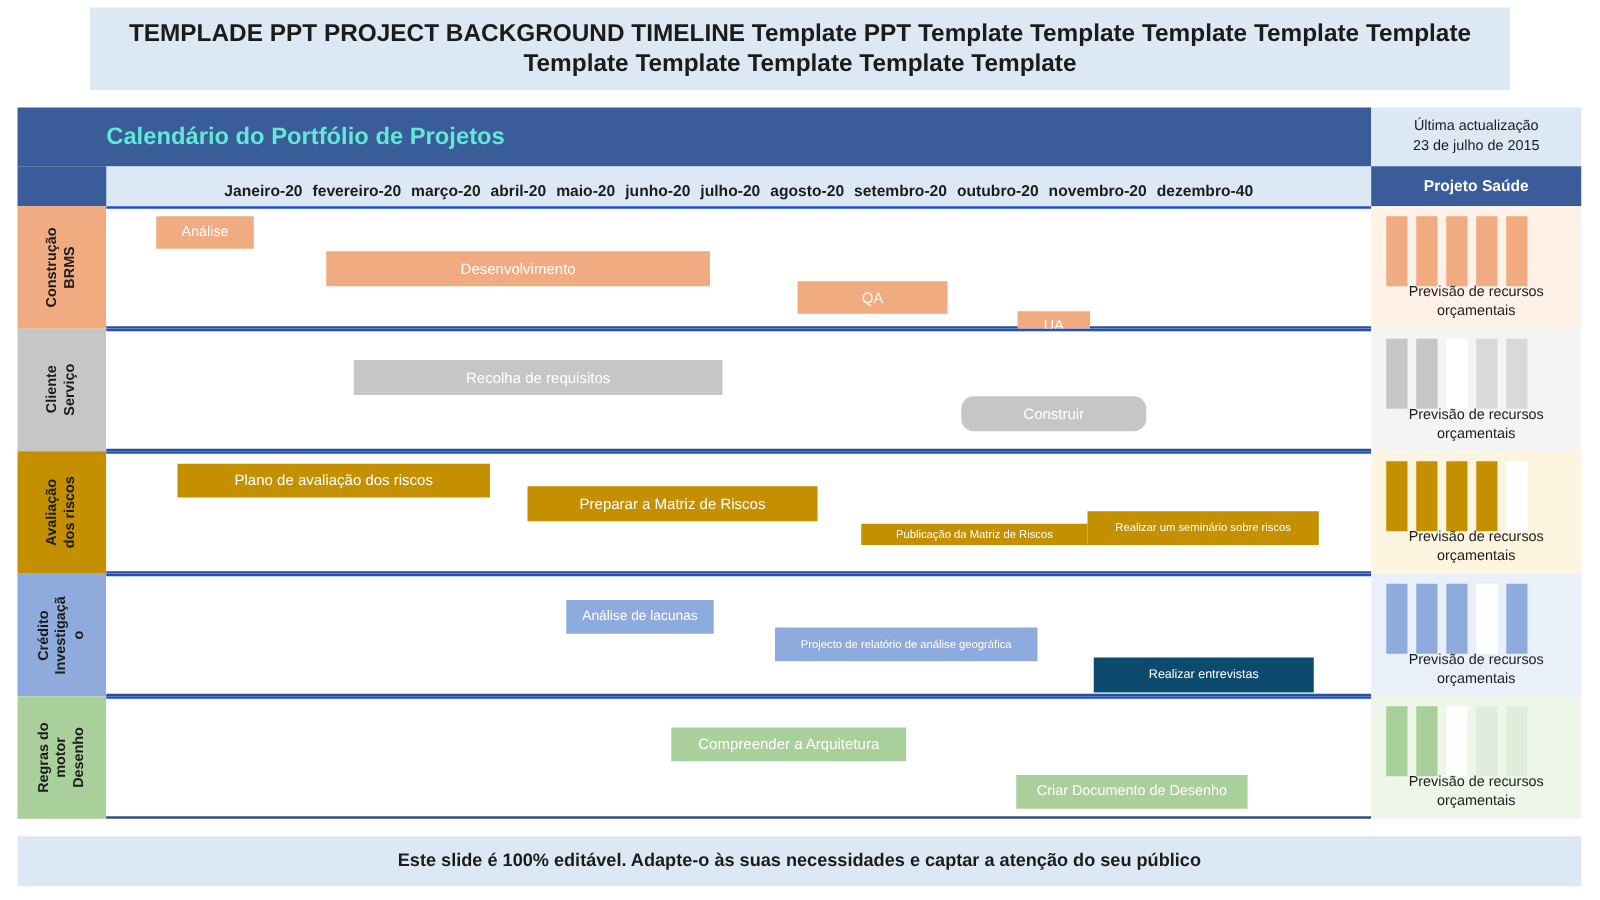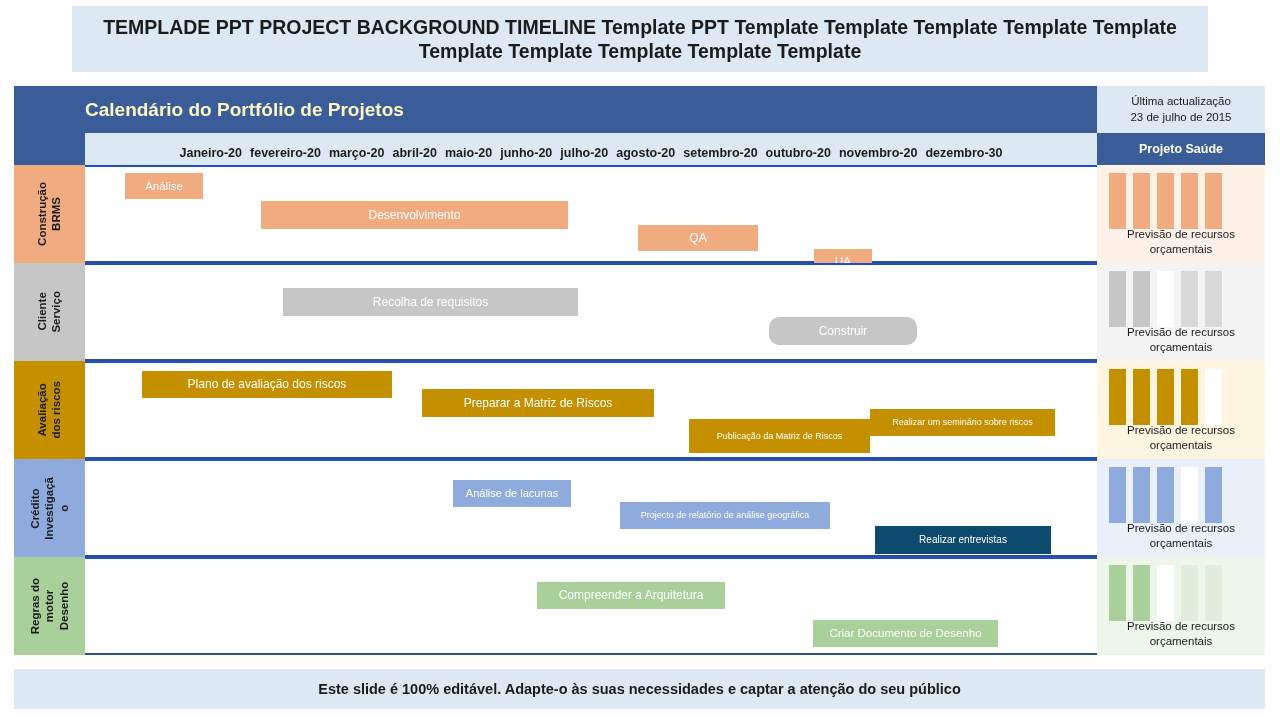--- a/index.html
+++ b/index.html
@@ -53,21 +53,21 @@
     top: 0;
     width: 1083px;
     height: 47px;
     background: #3a5c99;
     display: flex;
     align-items: center;
     padding-left: 71px;
     box-sizing: border-box;
   }
   .hdr-left .hdr-title {
-    color: #fef9c3;
+    color: #5eead4;
     font-size: 19px;
     font-weight: bold;
   }
 
   
   .hdr-right {
     position: absolute;
     left: 1083px;
     top: 0;
     width: 168px;
@@ -264,21 +264,21 @@
         <div class="month">fevereiro-20</div>
         <div class="month">março-20</div>
         <div class="month">abril-20</div>
         <div class="month">maio-20</div>
         <div class="month">junho-20</div>
         <div class="month">julho-20</div>
         <div class="month">agosto-20</div>
         <div class="month">setembro-20</div>
         <div class="month">outubro-20</div>
         <div class="month">novembro-20</div>
-        <div class="month">dezembro-30</div>
+        <div class="month">dezembro-40</div>
       </div>
   </div>
 
   <div class="proj-label">Projeto Saúde</div>
 
   <div class="rows" id="rows">
       <div class="row">
         <div class="row-label" style="background: rgb(240, 171, 128);">
           <span>Construção
 BRMS</span>
@@ -323,21 +323,21 @@
         </div>
       </div>
       <div class="row">
         <div class="row-label" style="background: rgb(196, 144, 0);">
           <span>Avaliação
 dos riscos</span>
         </div>
         <div class="lane">
           <div class="bar" style="left: 57px; top: 8px; width: 250px; height: 27px; line-height: 27px; background: rgb(196, 144, 0); font-size: 12px;">Plano de avaliação dos riscos</div>
           <div class="bar" style="left: 337px; top: 26px; width: 232px; height: 28px; line-height: 28px; background: rgb(196, 144, 0); font-size: 12px;">Preparar a Matriz de Riscos</div>
-          <div class="bar" style="left: 604px; top: 56px; width: 181px; height: 34px; line-height: 27px; background: rgb(196, 144, 0); font-size: 9px;">Publicação da Matriz de Riscos</div>
+          <div class="bar" style="left: 604px; top: 56px; width: 181px; height: 17px; line-height: 27px; background: rgb(196, 144, 0); font-size: 9px;">Publicação da Matriz de Riscos</div>
           <div class="bar" style="left: 785px; top: 46px; width: 185px; height: 27px; line-height: 27px; background: rgb(196, 144, 0); font-size: 9px;">Realizar um seminário sobre riscos</div>
         </div>
         <div class="res-panel" style="background: rgb(253, 245, 224);">
           <div class="res-bars">
             <i style="background: rgb(196, 144, 0);"></i>
             <i style="background: rgb(196, 144, 0);"></i>
             <i style="background: rgb(196, 144, 0);"></i>
             <i style="background: rgb(196, 144, 0);"></i>
             <i style="background: rgb(255, 255, 255);"></i>
           </div>

